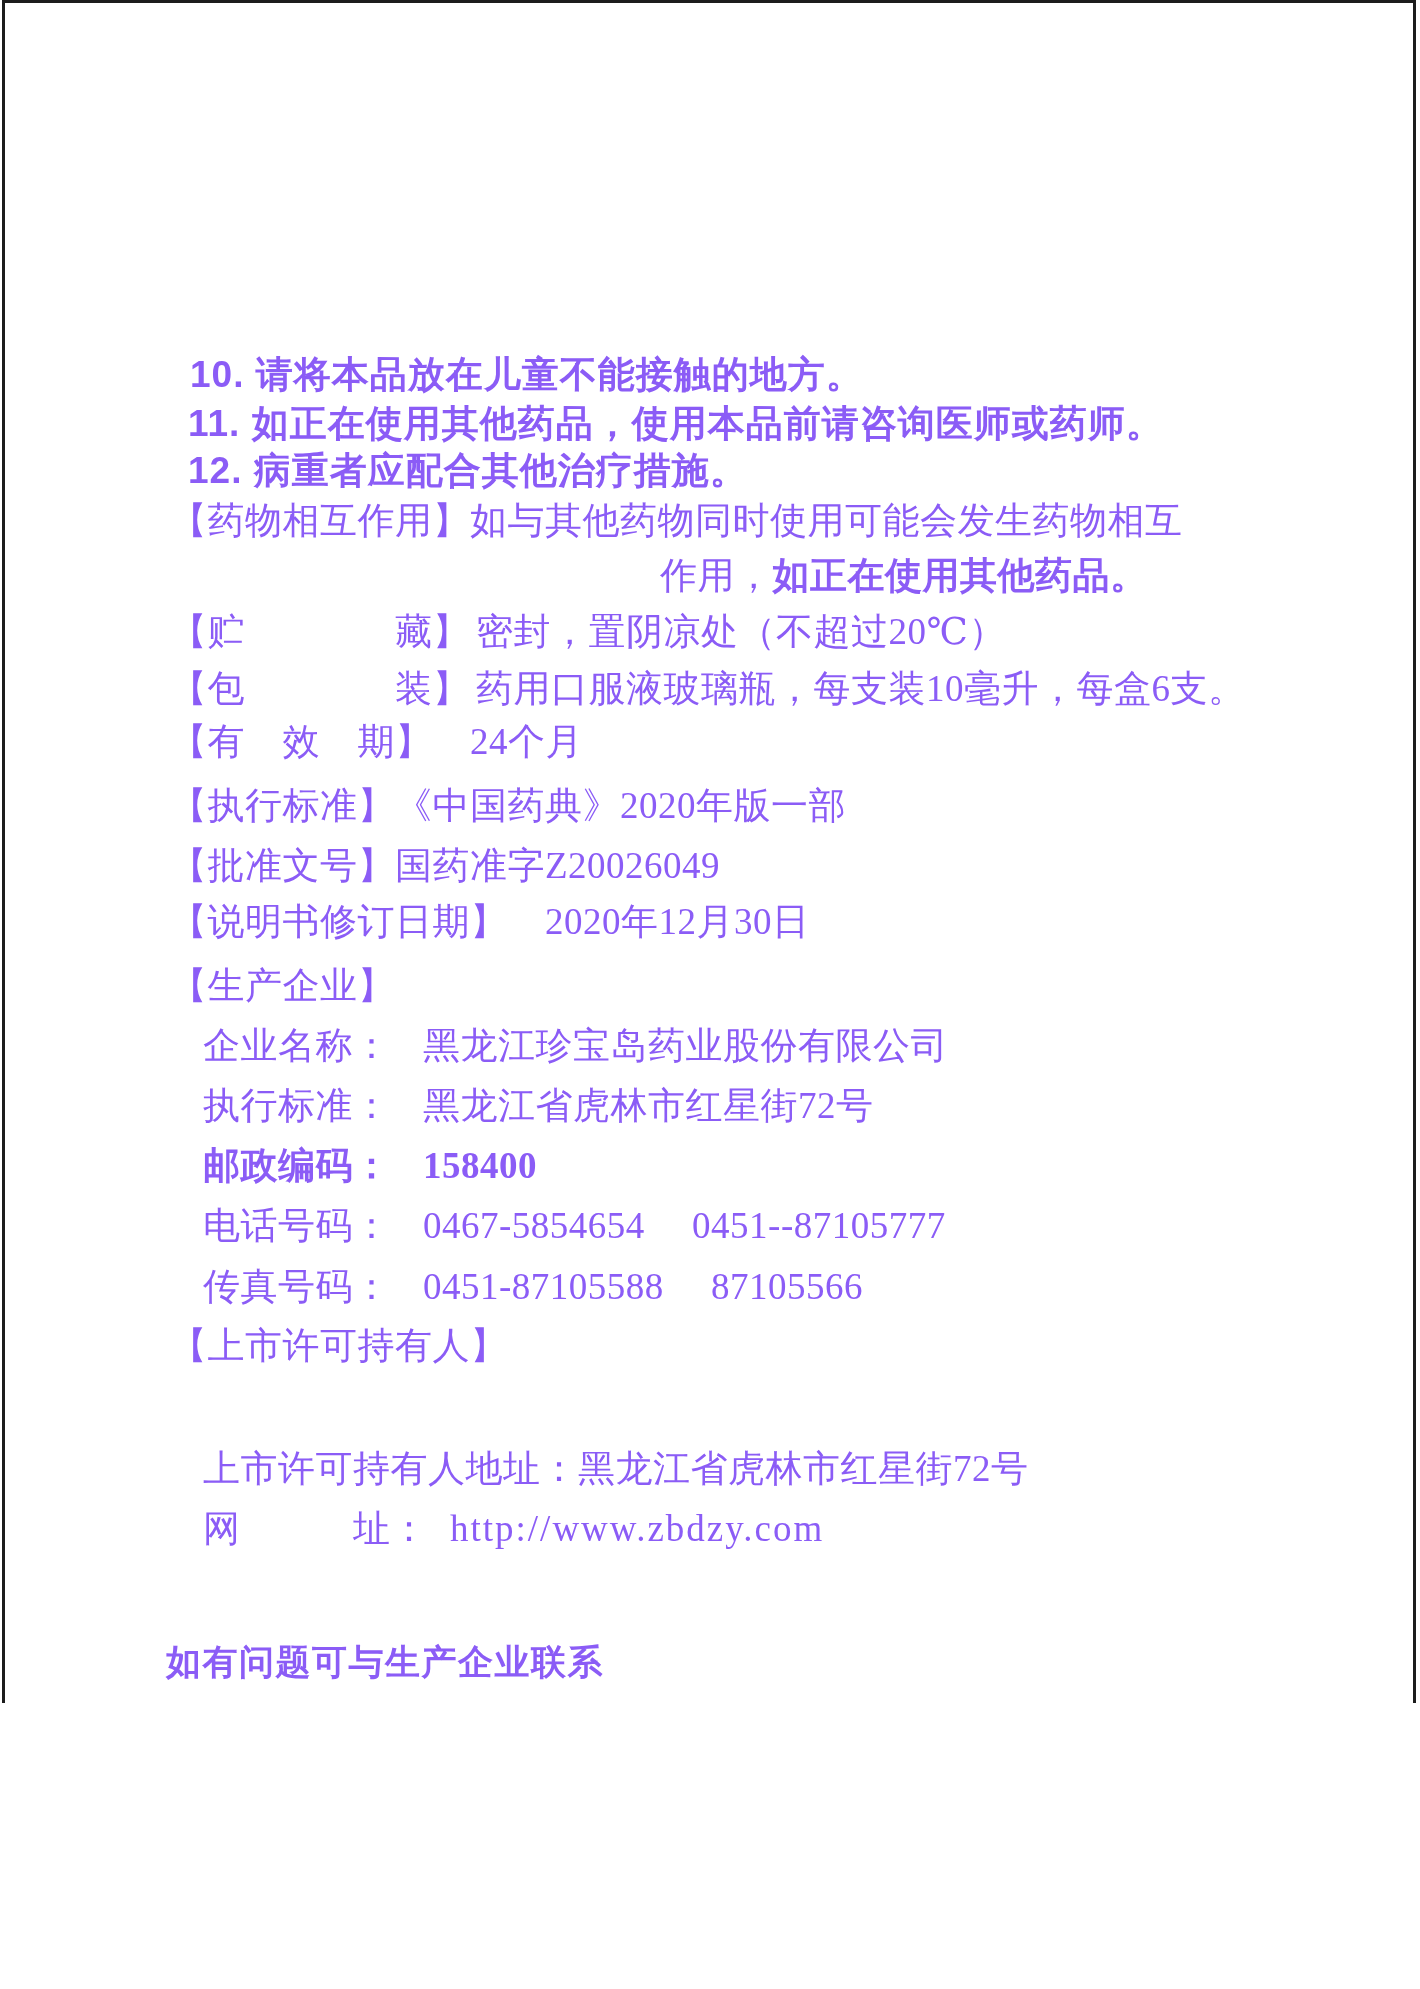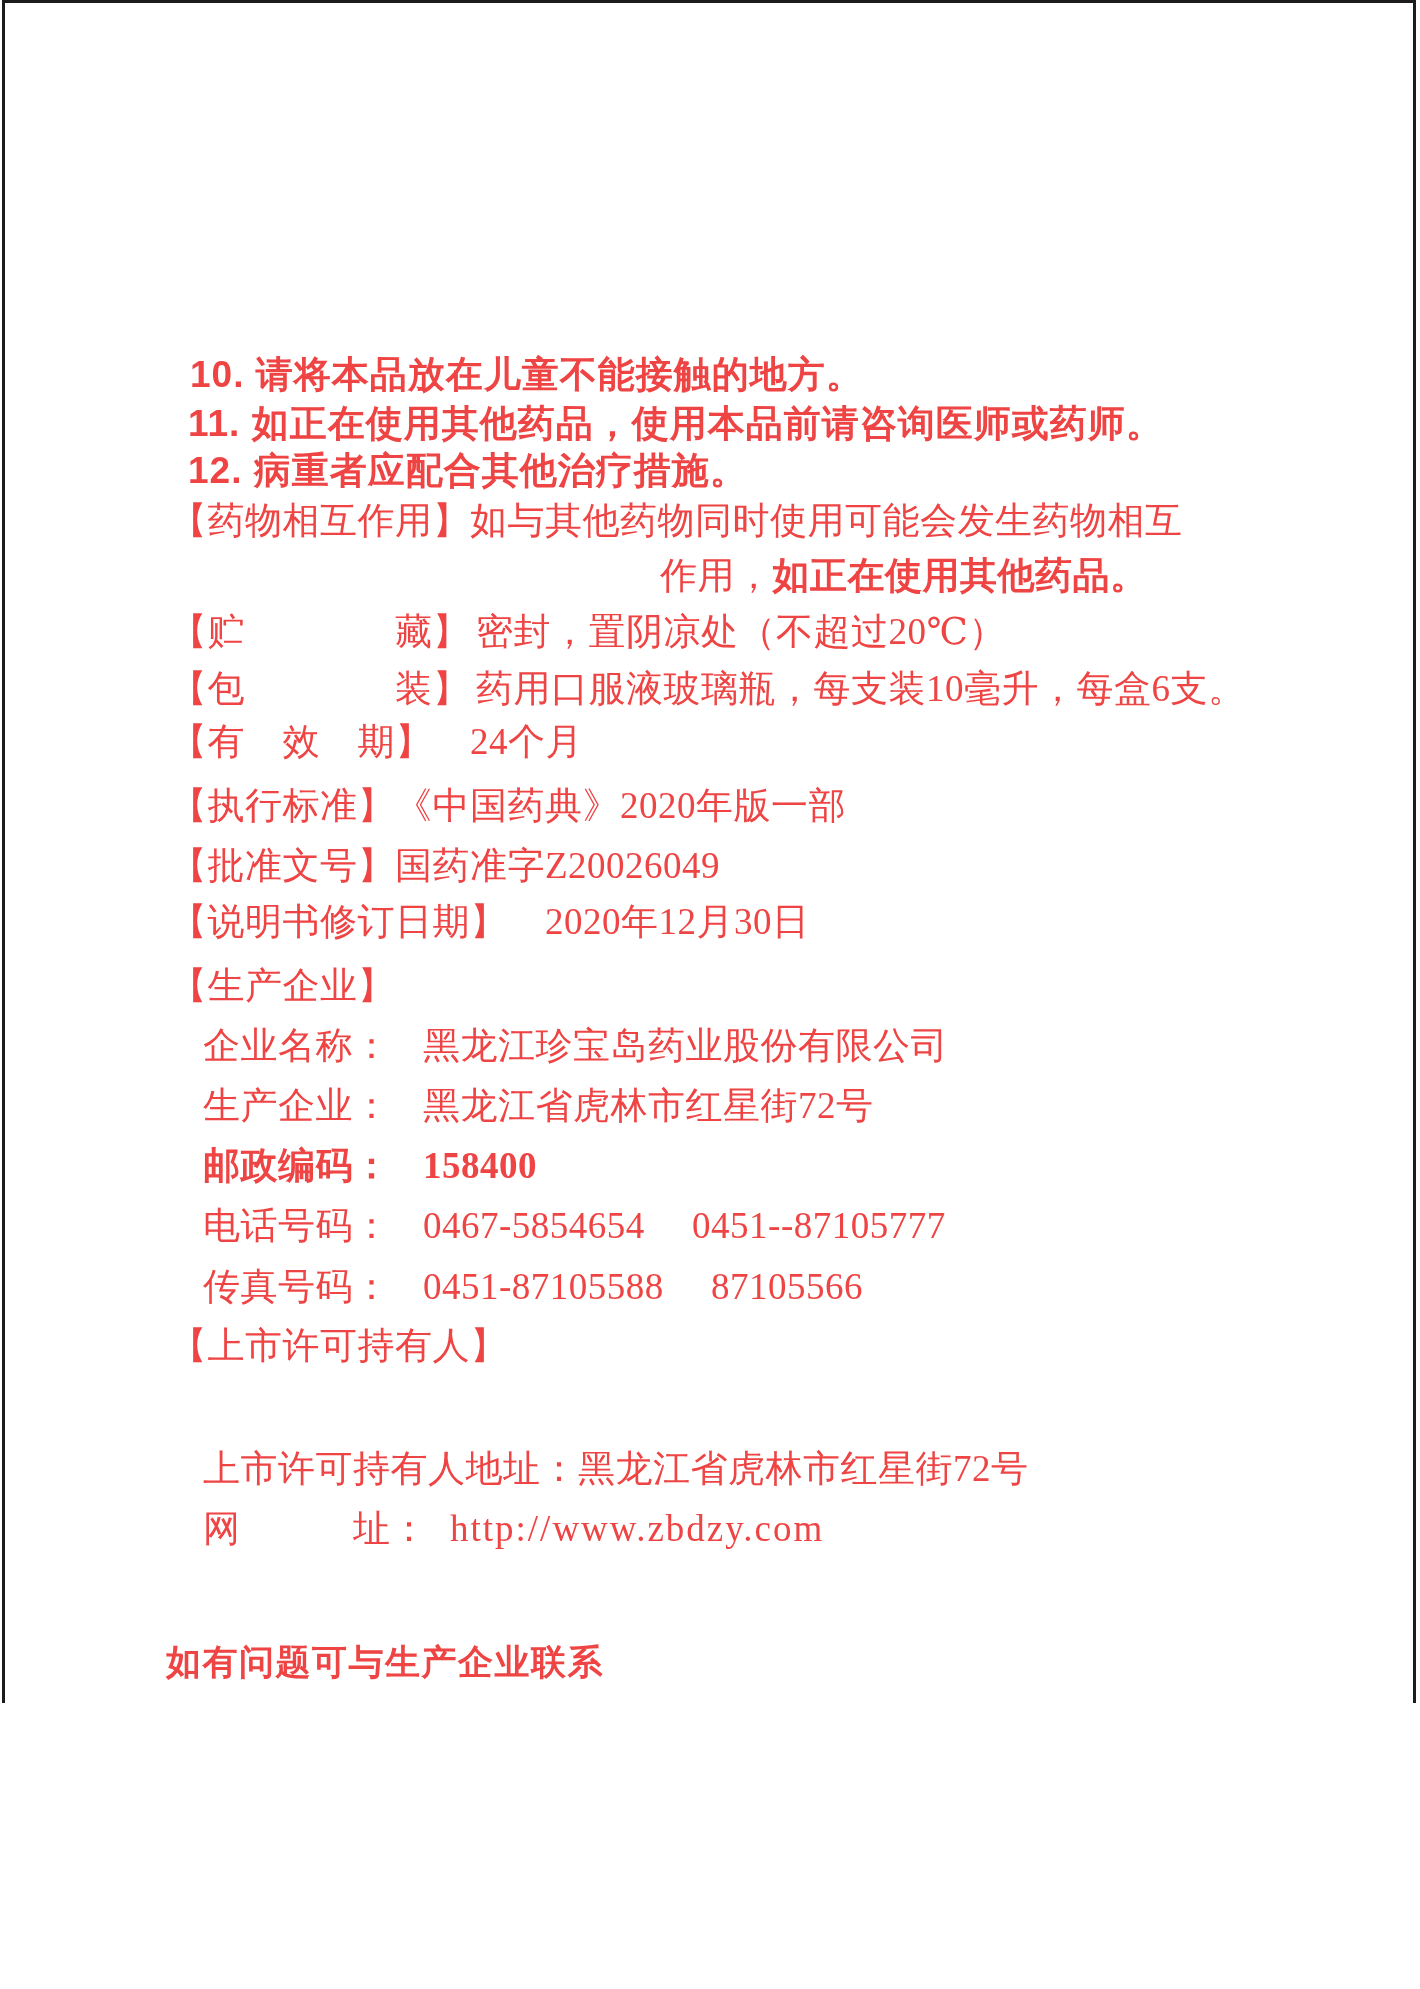--- a/index.html
+++ b/index.html
@@ -5,21 +5,21 @@
   * { box-sizing: border-box; }
   html, body { margin: 0; padding: 0; background: #ffffff; }
 
   .page {
     position: relative;
     width: 1420px;
     height: 1703px;
     background: #ffffff;
     overflow: hidden;
     font-family: "Liberation Serif", "DejaVu Serif", serif;
-    color: #ef4444;
+    color: #8b5cf6;
   }
 
   
   .frame {
     position: absolute;
     left: 2px;
     top: 0px;
     width: 1414px;
     height: 1983px;
     border: 3px solid #1c1c1c;
@@ -121,21 +121,21 @@
   <div class="line" style="left:170px; top:901px;">
     <span>【说明书修订日期】</span><span>　2020年12月30日</span>
   </div>
 
   <div class="line" style="left:170px; top:965px;">【生产企业】</div>
 
   <div class="line" style="left:203px; top:1025px;">
     <span class="lbl-fixed">企业名称：</span><span>黑龙江珍宝岛药业股份有限公司</span>
   </div>
   <div class="line" style="left:203px; top:1085px;">
-    <span class="lbl-fixed">生产企业：</span><span>黑龙江省虎林市红星街72号</span>
+    <span class="lbl-fixed">执行标准：</span><span>黑龙江省虎林市红星街72号</span>
   </div>
   <div class="line" style="left:203px; top:1145px;font-weight:bold;">
     <span class="lbl-fixed">邮政编码：</span><span>158400</span>
   </div>
   <div class="line" style="left:203px; top:1205px;">
     <span class="lbl-fixed">电话号码：</span><span>0467-5854654　 0451--87105777</span>
   </div>
   <div class="line" style="left:203px; top:1266px;">
     <span class="lbl-fixed">传真号码：</span><span>0451-87105588　 87105566</span>
   </div>

